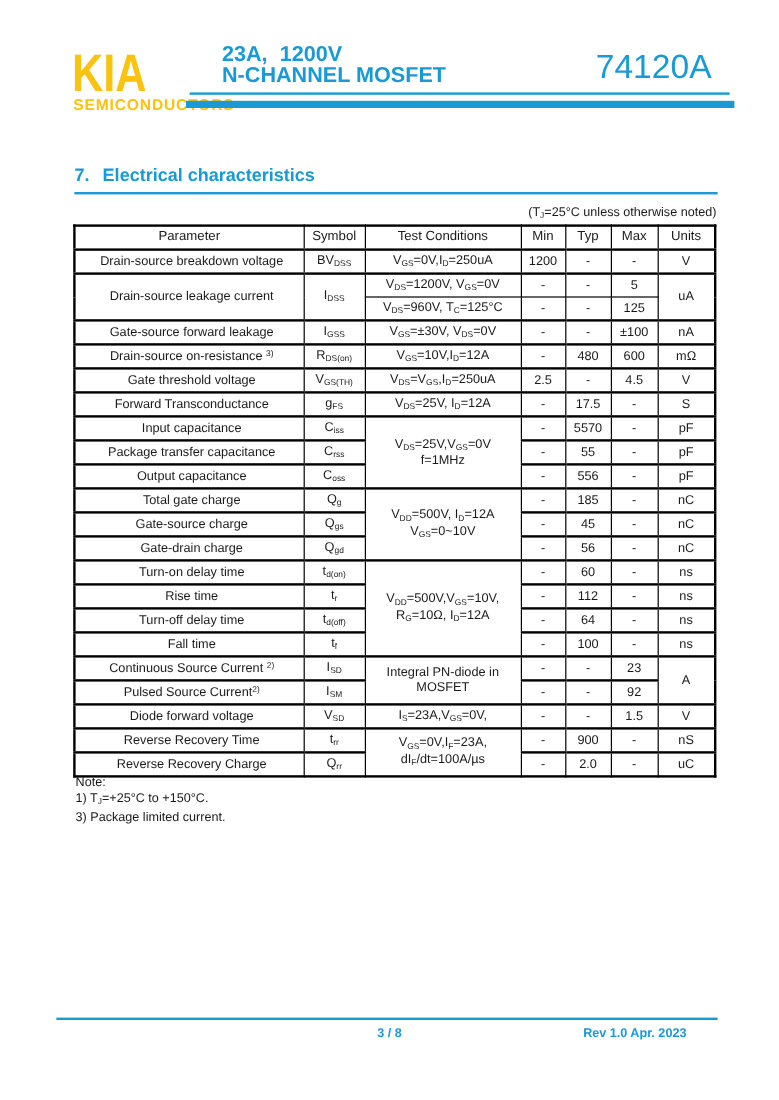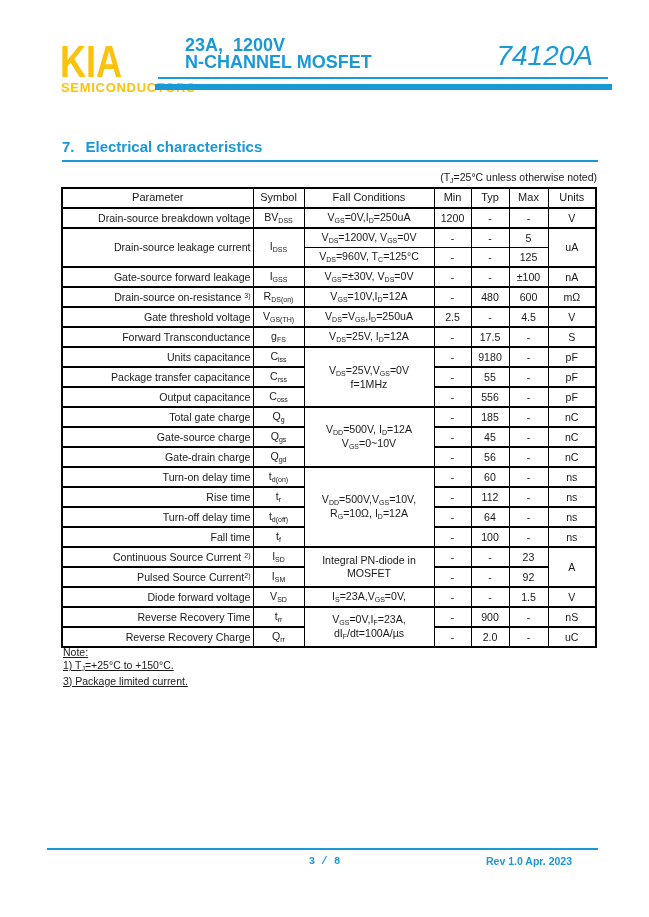--- a/index.html
+++ b/index.html
@@ -8,48 +8,48 @@
 
   
   .logo-text{position:absolute;left:60px;top:40px;font-size:44px;line-height:1;font-weight:bold;
              color:var(--logo,#fbc20e);transform:scaleX(.82);transform-origin:left top;}
   .logo-tagline{position:absolute;left:61px;top:80px;font-size:13px;font-weight:bold;
                 letter-spacing:.7px;color:var(--logo,#fbc20e);}
   .hdr-sub{position:absolute;left:156px;top:37px;color:var(--accent,#1999d5);font-weight:bold;
            font-size:18px;line-height:17px;margin-left:29px;}
   .pre{white-space:pre;}
   .part-number{position:absolute;top:42px;right:56px;font-size:28px;line-height:1;
-               color:var(--accent,#1999d5);font-style:italic;}
+               color:var(--accent,#1999d5);}
   .rule-thin{position:absolute;left:158px;top:77px;width:450px;height:1.5px;background:var(--accent,#1999d5);}
   .rule-thick{position:absolute;left:155px;top:84px;width:457px;height:6px;background:var(--accent,#1999d5);}
 
   
   .section{position:absolute;left:62px;top:138px;display:flex;gap:11px;font-size:15px;
            font-weight:bold;color:var(--accent,#1999d5);}
   .section-rule{position:absolute;left:62px;top:160px;width:536px;height:2px;background:var(--accent,#1999d5);}
   .cond-note{position:absolute;top:171px;right:52px;font-size:10.5px;color:#1a1a1a;}
 
   
   .tbl{position:absolute;left:61px;top:187px;border-collapse:collapse;table-layout:fixed;
        font-size:10.6px;border:2px solid #000;padding-left:47px;}
   .tbl th,.tbl td{border:1px solid #000;height:18px;padding:0 2px;text-align:center;
                   vertical-align:middle;font-weight:normal;line-height:1.2;overflow:hidden;}
   .tbl th{font-size:11px;}
   .tbl tr.g>td{border-top-width:2px;}
-  .tbl td.left{text-align:right;padding-left:6px;}
+  .tbl td.left{text-align:center;padding-left:6px;}
   sub{font-size:7px;vertical-align:-0.25em;letter-spacing:0;}
   sup{font-size:7px;vertical-align:0.5em;}
 
   
-  .notes{position:absolute;left:63px;top:646px;font-size:10.5px;line-height:13px;color:#1a1a1a;text-decoration:underline;}
+  .notes{position:absolute;left:63px;top:646px;font-size:10.5px;line-height:13px;color:#1a1a1a;}
 
   
   .footer-rule{position:absolute;left:47px;top:848px;width:551px;height:1.5px;background:var(--accent,#1999d5);}
   .footer-page{position:absolute;left:0;top:855px;width:649px;text-align:center;font-size:10.5px;
-               font-weight:bold;color:var(--accent,#1999d5);font-family:Liberation Mono, monospace;}
+               font-weight:bold;color:var(--accent,#1999d5);}
   .footer-rev{position:absolute;top:855px;right:77px;font-size:10.5px;font-weight:bold;
               color:var(--accent,#1999d5);}
 </style>
 </head>
 <body>
 
 <div class="page">
 
   <div class="logo-text">KIA</div>
   <div class="logo-tagline">SEMICONDUCTORS</div>
@@ -79,21 +79,21 @@
         <col style="width:130px">
       <col style="width:37px">
         <col style="width:38px">
         <col style="width:39px">
         <col style="width:48px">
     </colgroup>
     <thead>
       <tr>
           <th>Parameter</th>
           <th>Symbol</th>
-          <th>Fall Conditions</th>
+          <th>Test Conditions</th>
           <th>Min</th>
           <th>Typ</th>
           <th>Max</th>
           <th>Units</th>
         </tr>
     </thead>
     <tbody>
         <tr class="g">
           <td class="left">Drain-source breakdown voltage</td>
           <td>BV<sub>DSS</sub></td>
@@ -148,25 +148,25 @@
         <tr class="g">
           <td class="left">Forward Transconductance</td>
           <td>g<sub>FS</sub></td>
           <td>V<sub>DS</sub>=25V, I<sub>D</sub>=12A</td>
           <td>-</td>
           <td>17.5</td>
           <td>-</td>
           <td>S</td>
         </tr>
         <tr class="g">
-          <td class="left">Units capacitance</td>
+          <td class="left">Input capacitance</td>
           <td>C<sub>iss</sub></td>
           <td rowspan="3">V<sub>DS</sub>=25V,V<sub>GS</sub>=0V<br>f=1MHz</td>
           <td>-</td>
-          <td>9180</td>
+          <td>5570</td>
           <td>-</td>
           <td>pF</td>
         </tr>
         <tr class="g">
           <td class="left">Package transfer capacitance</td>
           <td>C<sub>rss</sub></td>
           <td>-</td>
           <td>55</td>
           <td>-</td>
           <td>pF</td>

